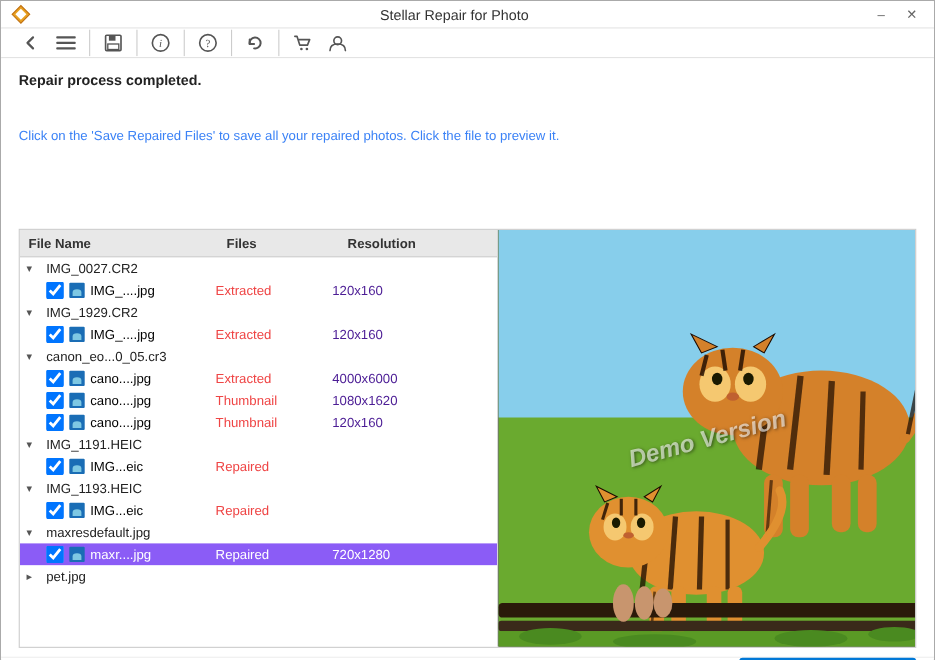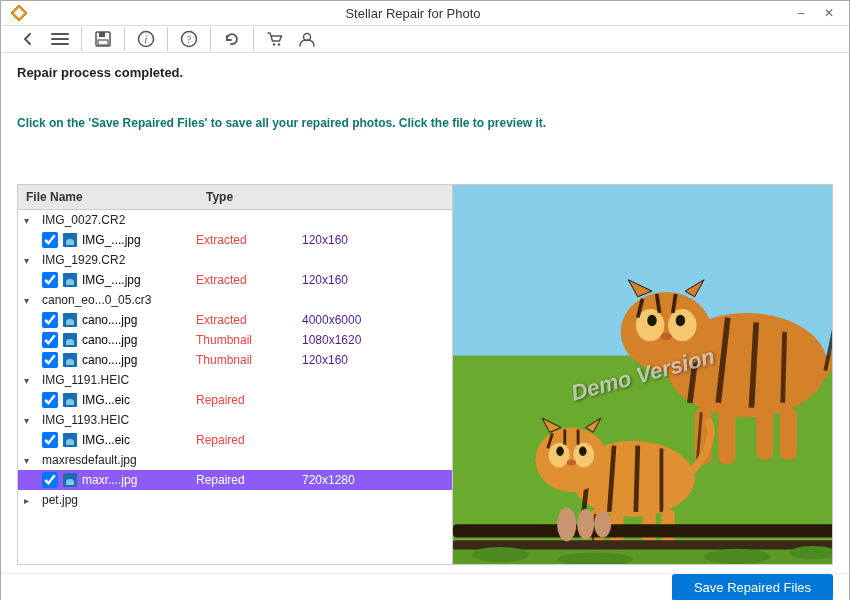--- a/index.html
+++ b/index.html
@@ -96,23 +96,22 @@
       gap: 32px;
     }
     .status-text {
       font-weight: bold;
       font-size: 13px;
       color: #222;
       margin-bottom: 4px;
     }
     .status-sub {
       font-size: 12px;
-      color: #0f766e;
+      color: #3b82f6;
       margin-bottom: 22px;
-      font-weight: bold;
     }
     .options-bar {
       display: flex;
       align-items: center;
       gap: 16px;
       margin-bottom: 6px;
     }
     .checkbox-label {
       display: flex;
       align-items: center;
@@ -126,20 +125,21 @@
       height: 13px;
       cursor: pointer;
     }
 
     .main-panel {
       display: flex;
       flex: 1;
       gap: 0;
       border: 1px solid #ccc;
       overflow: hidden;
+      margin-top: 24px;
     }
 
     
     .file-list-pane {
       width: 435px;
       min-width: 435px;
       display: flex;
       flex-direction: column;
       border-right: 1px solid #ccc;
       overflow: hidden;
@@ -356,21 +356,22 @@
   <div class="content-area">
     <div class="status-text">Repair process completed.</div>
     <div class="status-sub">Click on the 'Save Repaired Files' to save all your repaired photos. Click the file to preview it.</div>
 
 
     <div class="main-panel">
 
       <div class="file-list-pane">
         <div class="file-list-header">
           <div class="col-name">File Name</div>
-          <div class="col-type">Type</div>
+          <div class="col-type">Files</div>
+          <div class="col-res">Resolution</div>
         </div>
         <div class="file-list-body">
 
           <div class="group-row">
             <span class="group-chevron">▾</span>
             <span>IMG_0027.CR2</span>
           </div>
           <div class="file-row">
             <input type="checkbox" checked="" class="row-check" style="">
             <div class="row-icon">

